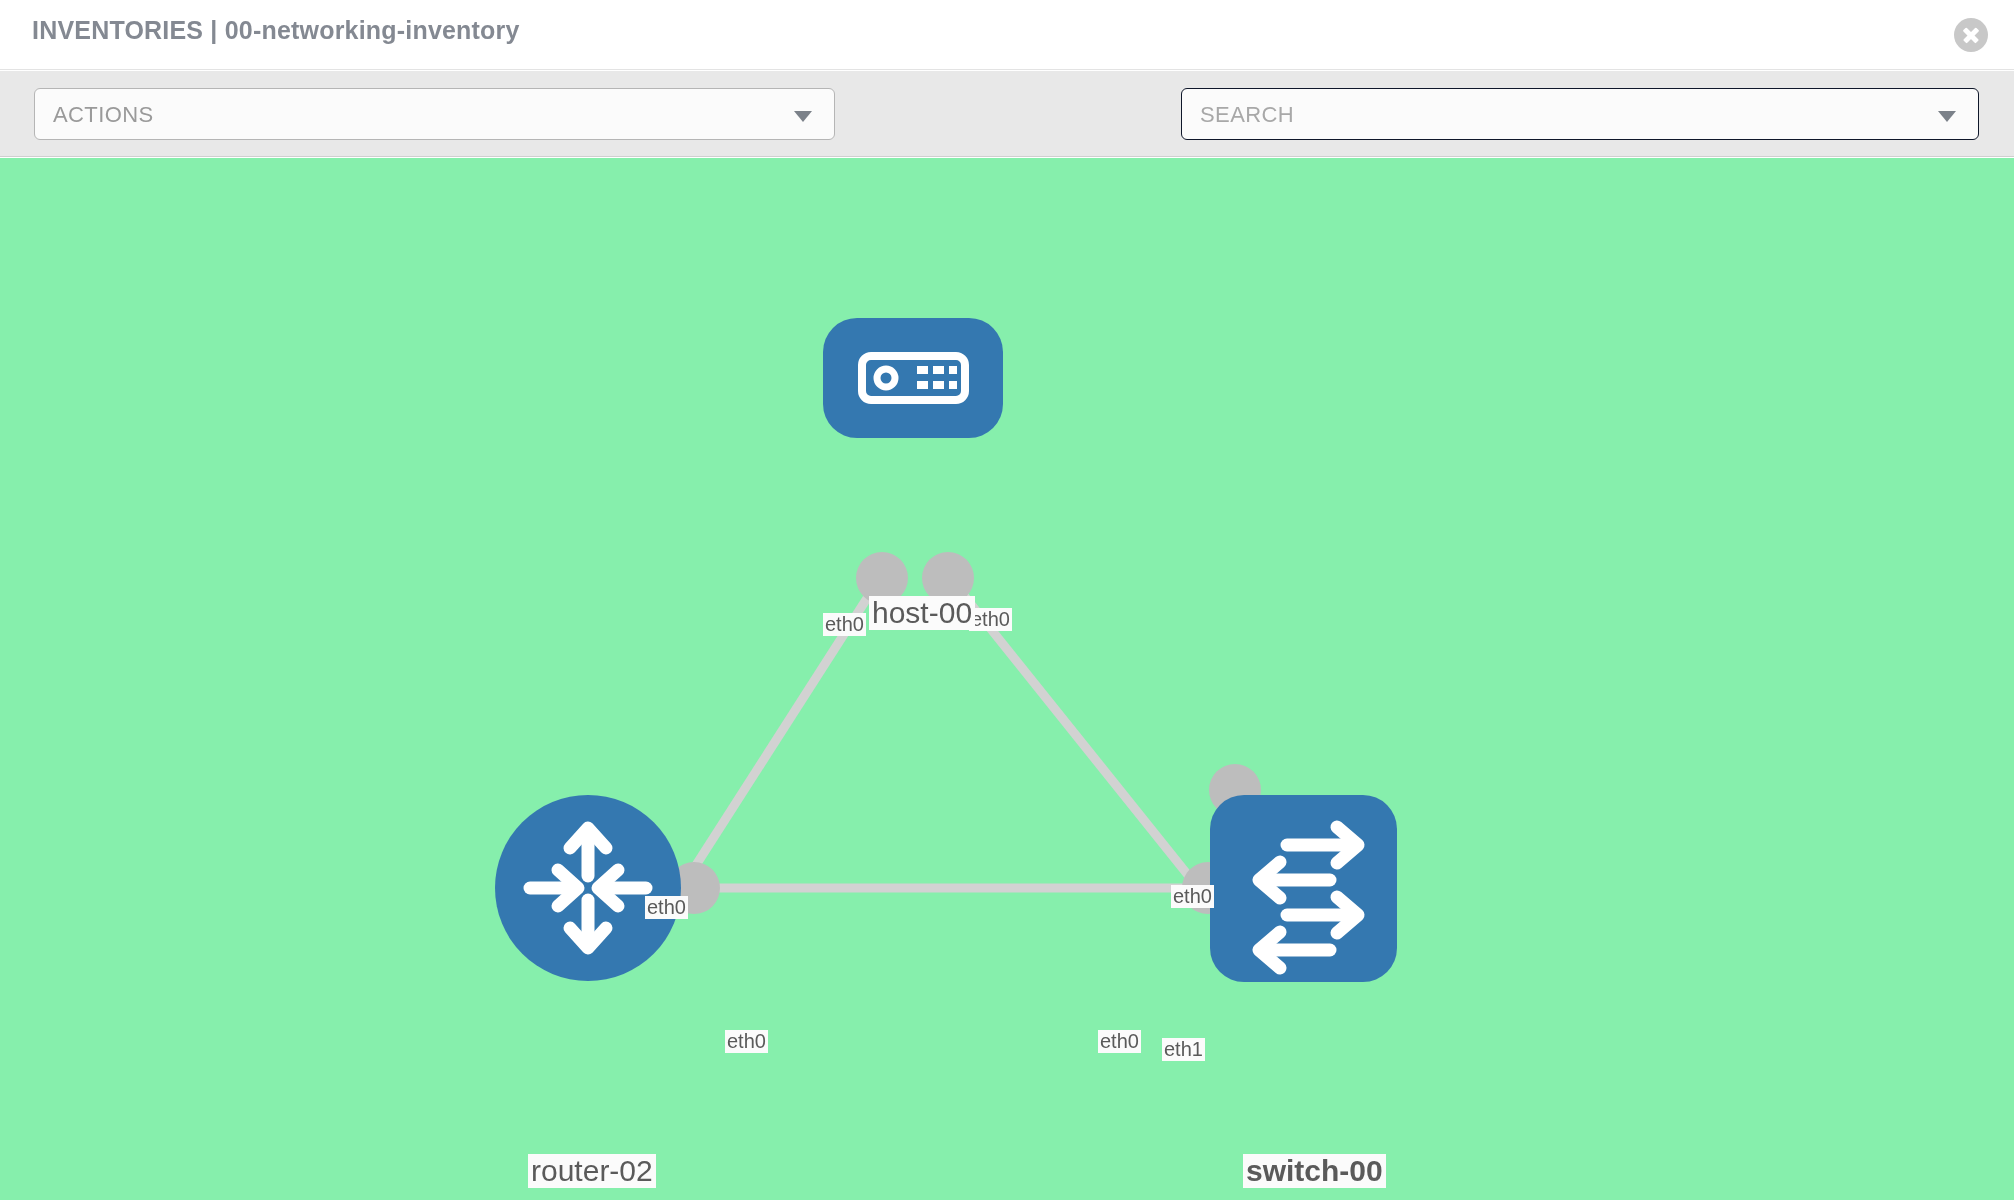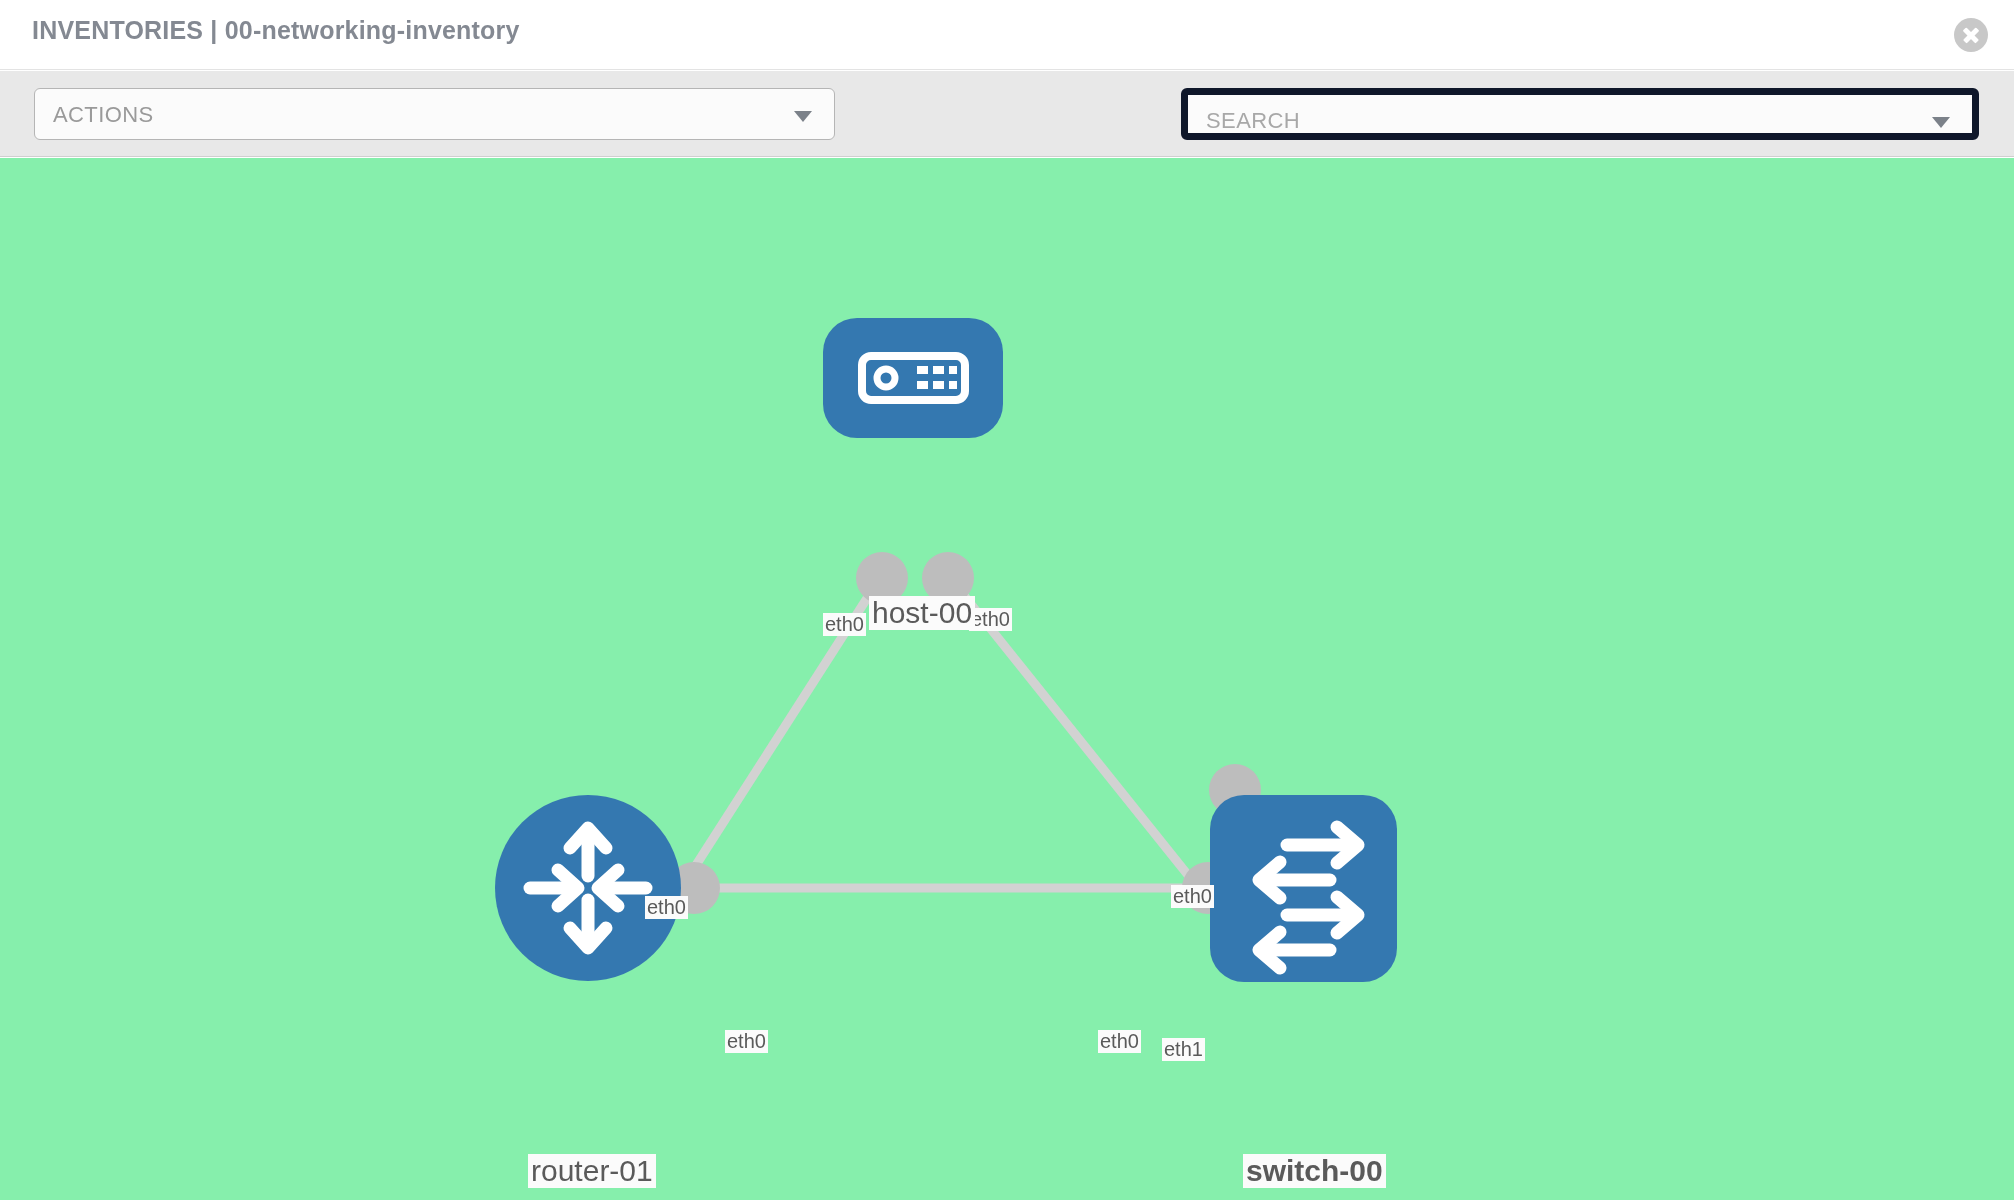--- a/index.html
+++ b/index.html
@@ -113,21 +113,21 @@
   #wrench-btn { left: 1037px; top: 88px; }
   #key-btn    { left: 1105px; top: 88px; }
 
   .search-box {
     position: absolute;
     left: 1181px;
     top: 17px;
     width: 798px;
     height: 52px;
     background: #fbfbfb;
-    border: 7px solid #0f172a;
+    border: 1px solid #0f172a;
     border-radius: 6px;
   }
   .search-label {
     position: absolute;
     left: 18px;
     top: 13px;
     font-size: 22px;
     color: #a8a8a8;
     letter-spacing: 0.4px;
   }
@@ -292,18 +292,18 @@
     <span class="iface-label" style="left:1171px;top:727px;">eth0</span>
 
     <span class="iface-label" style="left:725px;top:872px;">eth0</span>
 
     <span class="iface-label" style="left:1098px;top:872px;">eth0</span>
 
     <span class="iface-label" style="left:1162px;top:872px;margin-top:8px;">eth1</span>
 
     <span class="node-label" style="left:869px;top:438px;">host-00</span>
 
-    <span class="node-label" style="left:528px;top:996px;">router-01</span>
+    <span class="node-label" style="left:528px;top:996px;">router-02</span>
 
     <span class="node-label" style="left:1243px;top:996px;font-weight:bold;">switch-00</span>
 
   </div>
 </div>
 
 </body></html>

